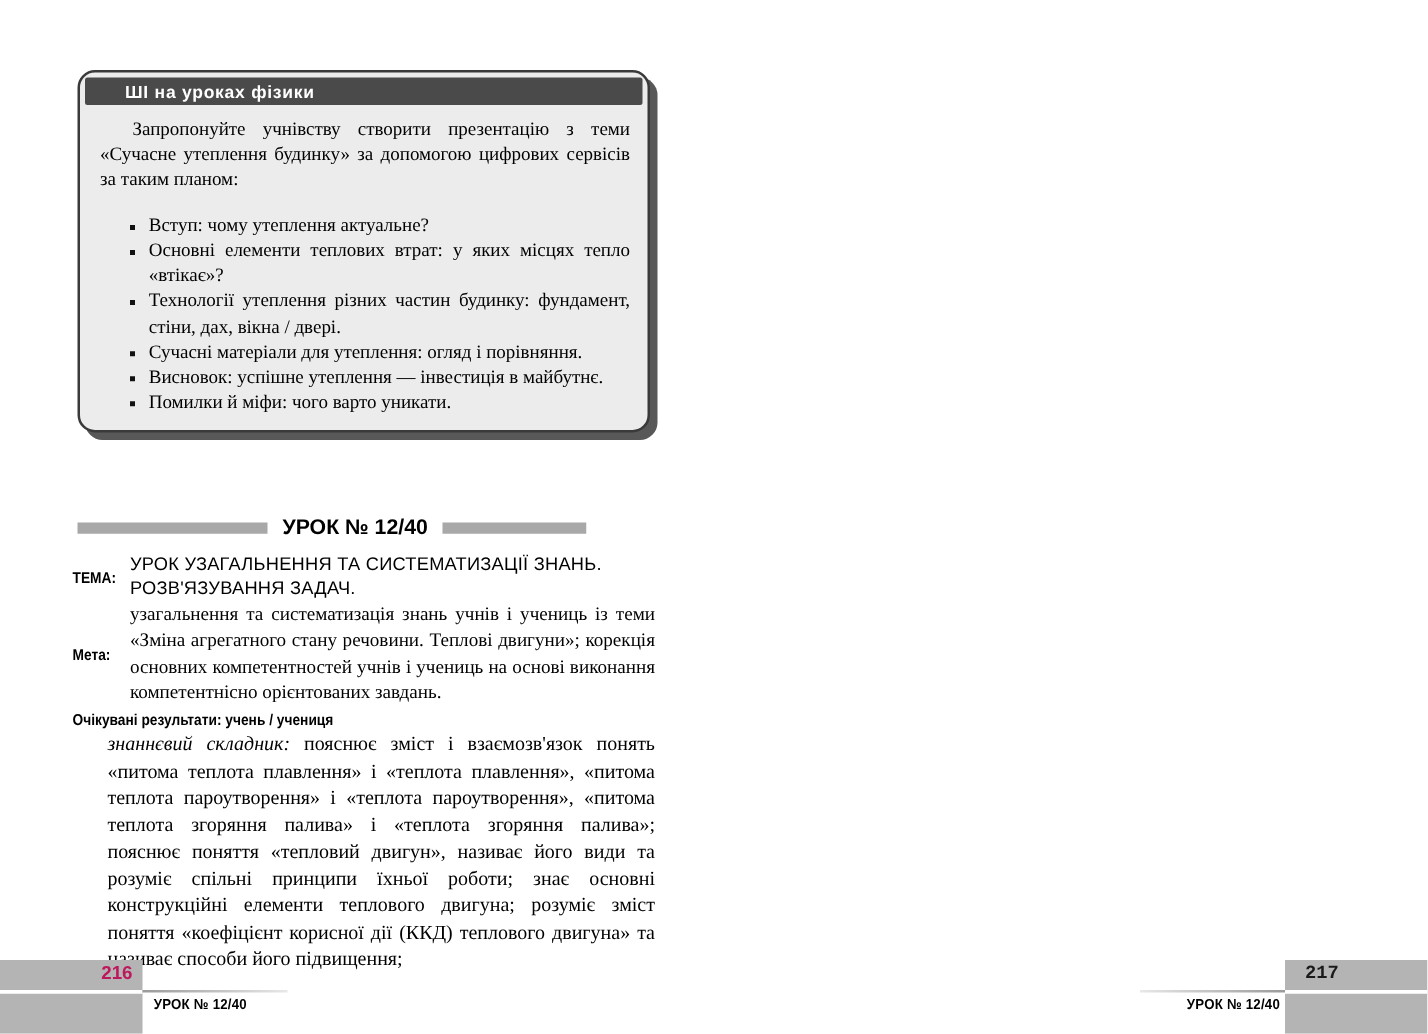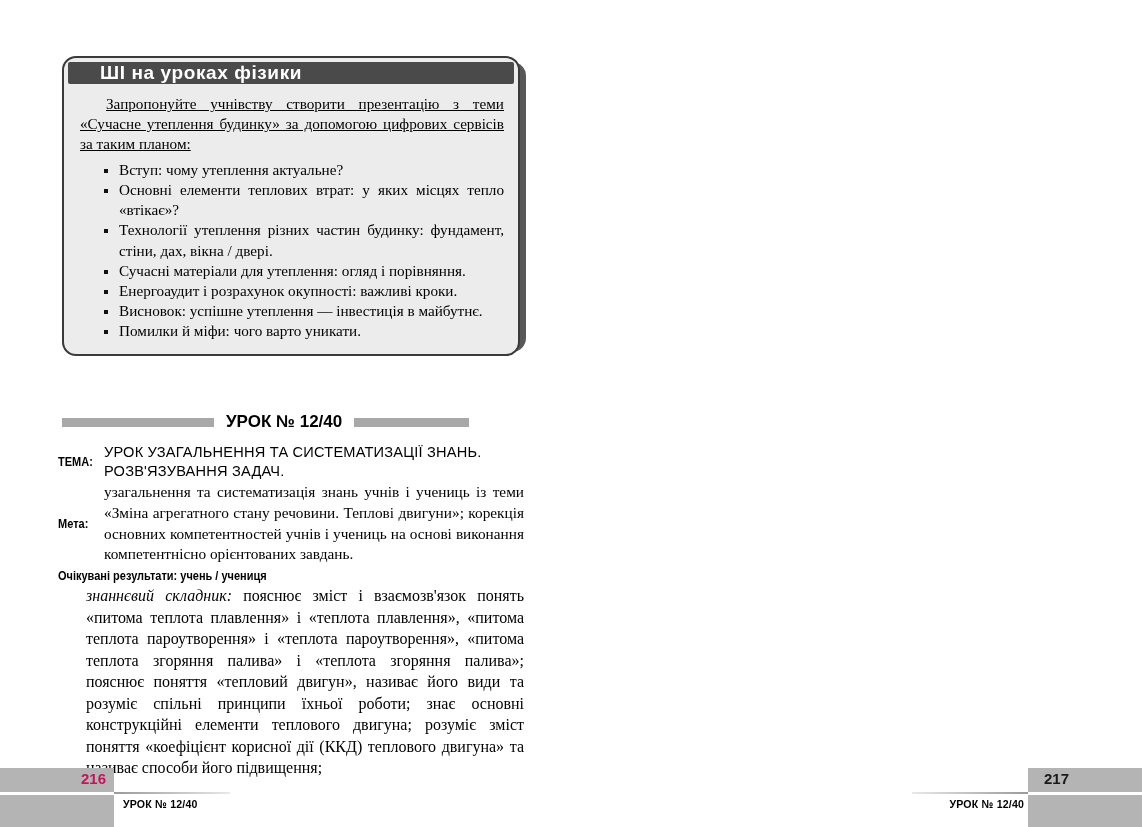--- a/index.html
+++ b/index.html
@@ -55,35 +55,34 @@
     height: 22px;
     margin: 4px 4px 0 4px;
     border-radius: 2px;
     display: flex;
     align-items: center;
   }
   .ai-box-header-text {
     color: #ffffff;
     font-family: "Liberation Sans", sans-serif;
     font-weight: bold;
-    font-size: 19px;
+    font-size: 14px;
     letter-spacing: 0.6px;
     padding-left: 32px;
   }
   .ai-box-body {
     padding: 10px 14px 12px 16px;
     font-size: 15.2px;
     line-height: 1.33;
     text-align: justify;
   }
   .ai-intro {
-    margin: 0 0 5px 0;
+    margin: 0 0 16px 0;
     text-indent: 26px;
     font-family: "Liberation Serif", serif;
-    text-decoration: underline;
   }
   .ai-list {
     list-style: none;
     margin: 0;
     padding: 0 0 0 22px;
   }
   .ai-list li {
     position: relative;
     padding-left: 17px;
     margin: 0;
@@ -230,21 +229,21 @@
     width: 114px; height: 3px;
     background: #ffffff;
   }
   .footer-pageno-right {
     position: absolute;
     right: 0; top: 770px;
     width: 106px;
     text-align: left;
     padding-left: 8px;
     box-sizing: border-box;
-    font-family: Liberation Sans, sans-serif;
+    font-family: Liberation Mono, monospace;
     font-weight: bold;
     font-size: 15px;
     color: #1a1a1a;
   }
   .footer-rule-right {
     position: absolute;
     right: 114px; top: 792px;
     width: 116px; height: 1.5px;
     background: linear-gradient(to left, #9a9a9a, #e8e8e8);
   }
@@ -270,21 +269,20 @@
       <div class="ai-box-header">
         <span class="ai-box-header-text">ШІ на уроках фізики</span>
       </div>
       <div class="ai-box-body">
         <p class="ai-intro">Запропонуйте учнівству створити презентацію з теми «Сучасне утеплення будинку» за допомогою цифрових сервісів за таким планом:</p>
         <ul class="ai-list">
           <li>Вступ: чому утеплення актуальне?</li>
           <li>Основні елементи теплових втрат: у яких місцях тепло «втікає»?</li>
           <li>Технології утеплення різних частин будинку: фундамент, стіни, дах, вікна / двері.</li>
           <li>Сучасні матеріали для утеплення: огляд і порівняння.</li>
-          <li>Енергоаудит і розрахунок окупності: важливі кроки.</li>
           <li>Висновок: успішне утеплення — інвестиція в майбутнє.</li>
           <li>Помилки й міфи: чого варто уникати.</li>
         </ul>
       </div>
     </div>
   </div>
 
   <div class="lesson-band">
     <div class="band-rule left"></div>
     <div class="lesson-band-title">УРОК № 12/40</div>

